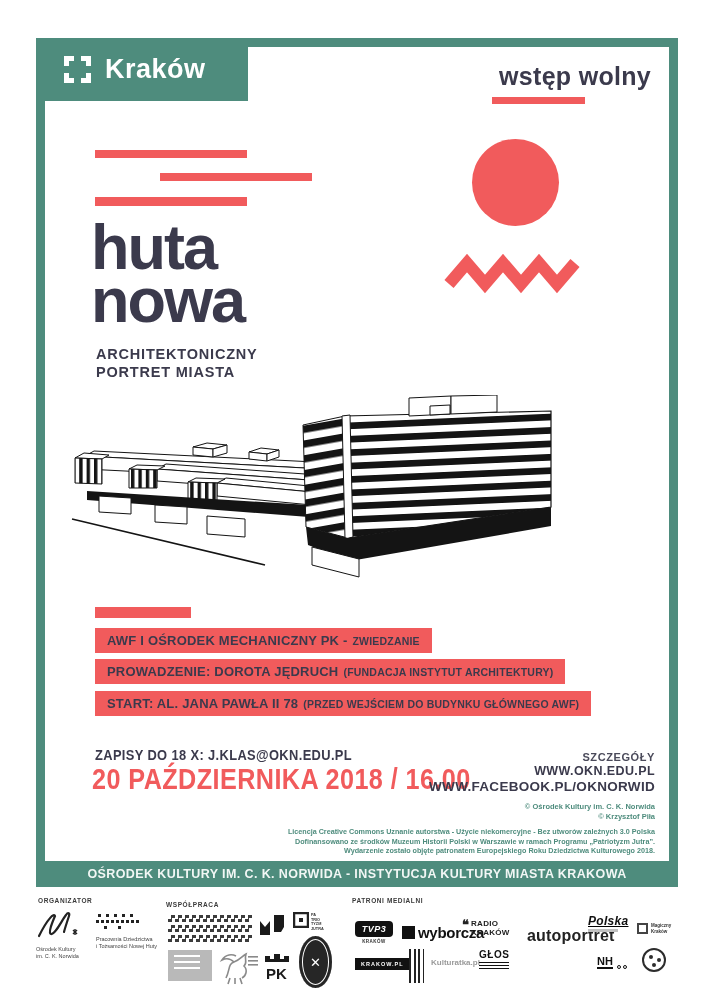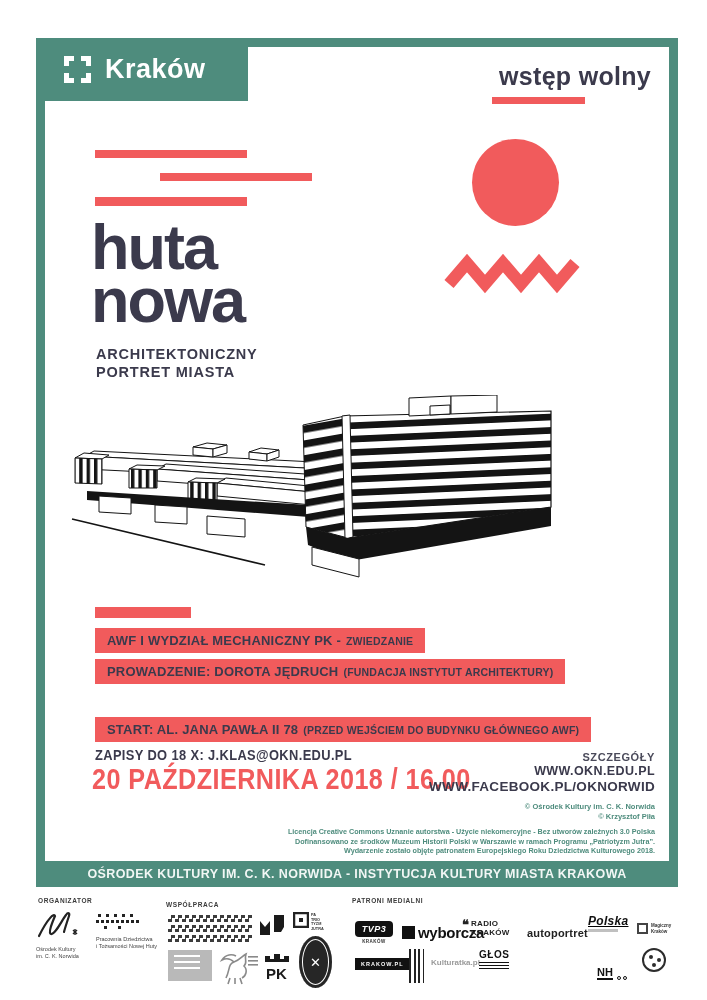--- a/index.html
+++ b/index.html
@@ -40,21 +40,21 @@
 
   
   .building { position:absolute; left:57px; top:395px; }
 
   
   .minibar { position:absolute; left:95px; top:607px; width:96px; height:11px; background:#f15b5c; }
   .bar { position:absolute; left:95px; height:25px; background:#f15b5c; color:#3b3a4c;
          display:flex; align-items:center; padding:0 12px; white-space:nowrap; font-weight:700; }
   .bar .main { font-size:13px; letter-spacing:.2px; }
   .bar .sub  { font-size:10.5px; margin-left:5px; letter-spacing:.2px; }
-  .bar.b1 { top:628px; } .bar.b2 { top:659px; } .bar.b3 { top:717px; }
+  .bar.b1 { top:628px; } .bar.b2 { top:659px; } .bar.b3 { top:691px; }
 
   
   .registration { position:absolute; left:95px; top:747px; color:#3b3a4c; font-size:14px; font-weight:700;
                   letter-spacing:.4px; transform:scaleX(.92); transform-origin:left center; white-space:nowrap; }
   .datetime { position:absolute; left:92px; top:762px; color:#f15b5c; font-size:30px; font-weight:700;
               letter-spacing:.5px; transform:scaleX(.84); transform-origin:left center; white-space:nowrap; }
 
   
   .details { position:absolute; right:52px; top:751px; text-align:right; color:#3b3a4c; font-weight:700; }
   .details .d1 { font-size:11px; letter-spacing:.6px; line-height:13px; color:#4a4a5a; }
@@ -83,35 +83,35 @@
 
   .tvp-box { width:38px; height:16px; background:#111; border-radius:4px; color:#fff; font-size:9px; font-weight:700;
              font-style:italic; display:flex; align-items:center; justify-content:center; letter-spacing:.5px; }
   .tvp-cap { font-size:4.5px; font-weight:700; color:#333; text-align:center; margin-top:2px; letter-spacing:.5px; }
   .wyb { display:flex; align-items:center; }
   .wyb-sq { width:13px; height:13px; background:#111; margin-right:3px; }
   .wyb-t { font-size:15px; font-weight:700; color:#111; letter-spacing:-.3px; }
   .radio { display:flex; align-items:flex-start; }
   .radio-q { color:#222; font-size:13px; font-weight:700; margin-right:2px; line-height:10px; }
   .radio-t { font-size:8px; font-weight:700; color:#222; line-height:8.5px; letter-spacing:.3px; }
-  .autop { font-size:11px; font-weight:700; color:#222; letter-spacing:.2px; }
+  .autop { font-size:16px; font-weight:700; color:#222; letter-spacing:.2px; }
   .polska-t { font-size:12px; font-weight:700; font-style:italic; color:#111; letter-spacing:.3px; }
   .polska-sub { width:30px; height:3px; background:#c0c0c0; margin-top:1px; }
   .mag { display:flex; align-items:center; }
   .mag-icon { width:11px; height:11px; border:2px dashed #444; margin-right:3px; }
   .mag-t { font-size:4.5px; font-weight:700; color:#333; line-height:5.5px; }
 
   .kpl { background:#111; color:#fff; font-size:5.5px; font-weight:700; letter-spacing:1px; padding:3px 6px; }
   .vstripes { width:15px; height:34px; background:repeating-linear-gradient(90deg,#222 0 2px,#fff 2px 4.5px); }
   .kult { font-size:8px; font-weight:700; color:#9a9a9a; }
   .glos-t { font-size:10px; font-weight:700; color:#111; letter-spacing:.5px; }
   .gline { height:1.5px; background:#111; margin-top:1.5px; }
   .kinh { font-size:12px; font-weight:700; color:#111; letter-spacing:1px; }
   .nh { display:flex; align-items:flex-end; }
-  .nh-t { font-size:11px; font-weight:700; color:#111; border-bottom:2px solid #111;margin-top:11px; }
+  .nh-t { font-size:11px; font-weight:700; color:#111; border-bottom:2px solid #111; }
   .nh-dots { display:flex; margin-left:2px; }
   .nh-dots i { display:block; width:4px; height:4px; border:1.5px solid #111; border-radius:50%; margin-left:2px; }
   .hip { width:24px; height:24px; border:2px solid #2c2c2c; border-radius:50%; position:relative; }
   .hip i { position:absolute; width:4px; height:4px; background:#2c2c2c; border-radius:50%; }
   .hip i:nth-child(1){ left:5px; top:5px; } .hip i:nth-child(2){ left:13px; top:8px; } .hip i:nth-child(3){ left:8px; top:13px; }
 </style>
 </head>
 <body>
 
 <div class="poster">
@@ -192,21 +192,21 @@
     <polygon points="249,132 291,143 494,112 494,131 293,166 251,150" fill="#141414"></polygon>
     <polygon points="255,152 302,164 302,182 255,170" fill="#fff" stroke="#141414"></polygon>
 
     <polygon points="352,3 394,1 394,19 352,21" fill="#fff" stroke="#141414"></polygon>
     <polygon points="394,1 440,0 440,17 394,19" fill="#fff" stroke="#141414"></polygon>
     <polygon points="373,11 393,10 393,19 373,20" fill="#fff" stroke="#141414"></polygon>
   </svg>
 
   <div class="minibar"></div>
   <div class="bar b1">
-    <span class="main">AWF I WYDZIAŁ MECHANICZNY PK -</span>
+    <span class="main">AWF I OŚRODEK MECHANICZNY PK -</span>
     <span class="sub">ZWIEDZANIE</span>
   </div>
   <div class="bar b2">
     <span class="main">PROWADZENIE: DOROTA JĘDRUCH</span>
     <span class="sub">(FUNDACJA INSTYTUT ARCHITEKTURY)</span>
   </div>
   <div class="bar b3">
     <span class="main">START: AL. JANA PAWŁA II 78</span>
     <span class="sub">(PRZED WEJŚCIEM DO BUDYNKU GŁÓWNEGO AWF)</span>
   </div>

